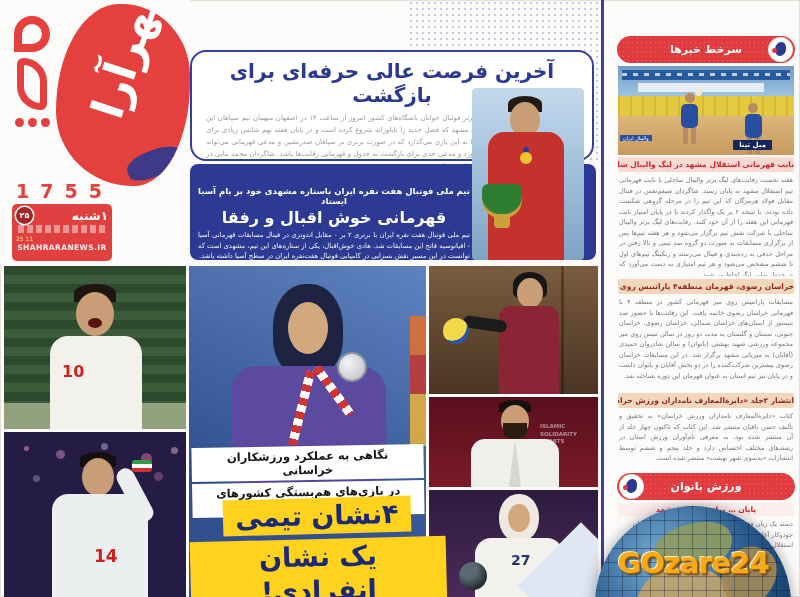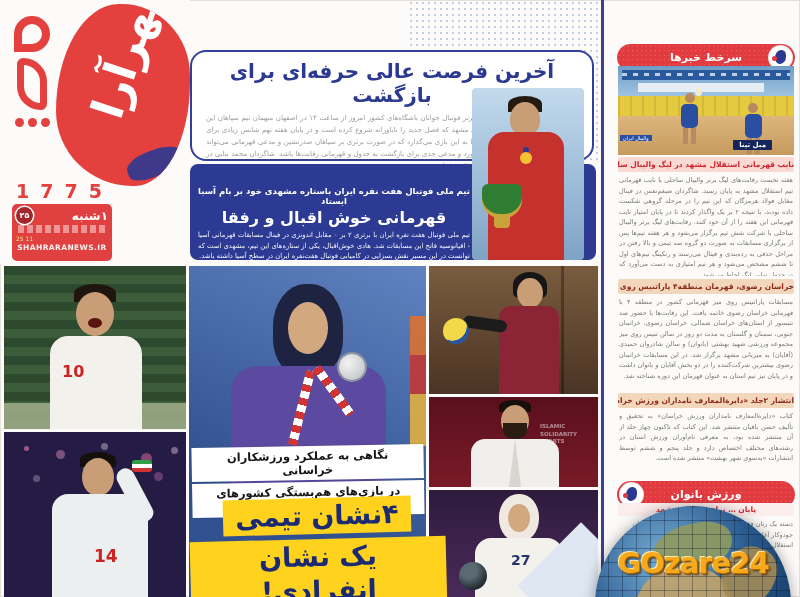--- a/index.html
+++ b/index.html
@@ -129,21 +129,21 @@
   .yellow-line{display:inline-block;background:#ffd21e;color:#1b2a72;font-weight:bold;font-size:27px;
                padding:1px 12px;margin-bottom:5px;line-height:1.25;}
 
   
   .divider{left:601px;top:0;width:3px;height:597px;background:#3c3f92;}
 
   
   .sidebar{left:616px;top:0;width:180px;height:597px;}
   .sb-bar{position:absolute;left:1px;right:1px;height:27px;background:#e23b3f;border-radius:14px;color:#fff;
           font-weight:bold;font-size:11px;line-height:27px;text-align:center;direction:rtl;
-          background-image:radial-gradient(rgba(255,255,255,.3) .7px,transparent .85px);background-size:4.5px 4.5px;margin-top:8px;}
+          background-image:radial-gradient(rgba(255,255,255,.3) .7px,transparent .85px);background-size:4.5px 4.5px;}
   .bar-circle{position:absolute;top:2px;width:23px;height:23px;border-radius:50%;background:#fff;box-shadow:0 0 0 1px #e8e8e8;}
   .bar-circle::after{content:"";position:absolute;left:6px;top:4px;width:11px;height:14px;background:#2b3990;border-radius:60% 40% 55% 45%;}
   .bar-circle::before{content:"";position:absolute;left:3px;top:10px;width:5px;height:5px;background:#e23b3f;border-radius:50%;z-index:1;}
   .sb-head{position:absolute;left:2px;right:2px;font-weight:bold;font-size:7.5px;line-height:15px;height:15px;
            text-align:center;direction:rtl;border-radius:2px;white-space:nowrap;overflow:hidden;}
   .sb-body{position:absolute;left:3px;right:3px;font-size:6.5px;line-height:1.62;color:#7a7a7a;
            text-align:justify;direction:rtl;overflow:hidden;}
   .beach{position:absolute;left:2px;right:2px;top:66px;height:89px;overflow:hidden;background:#404040;}
   .bp-sky{position:absolute;top:0;width:100%;height:34%;background:linear-gradient(#6f9cc7,#9fc3e0);}
   .bp-banner{position:absolute;top:4px;left:4px;right:4px;height:10px;background:#2a5a9e;
@@ -190,21 +190,21 @@
       <div class="orn-dots">
           <i></i>
           <i></i>
           <i></i>
         </div>
     </div>
     <div class="logo-main">
       <div class="logo-cal">شهرآرا</div>
       <div class="logo-navy"></div>
     </div>
-    <div class="issue-num">1775</div>
+    <div class="issue-num">1755</div>
     <div class="datebox">
       <div class="db-top">
         <span class="db-day">۱شنبه</span>
         <span class="db-badge">۲۵</span>
       </div>
       <div class="db-lines"></div>
       <div class="db-small">25 11</div>
       <div class="db-site">SHAHRARANEWS.IR</div>
     </div>
   </div>

